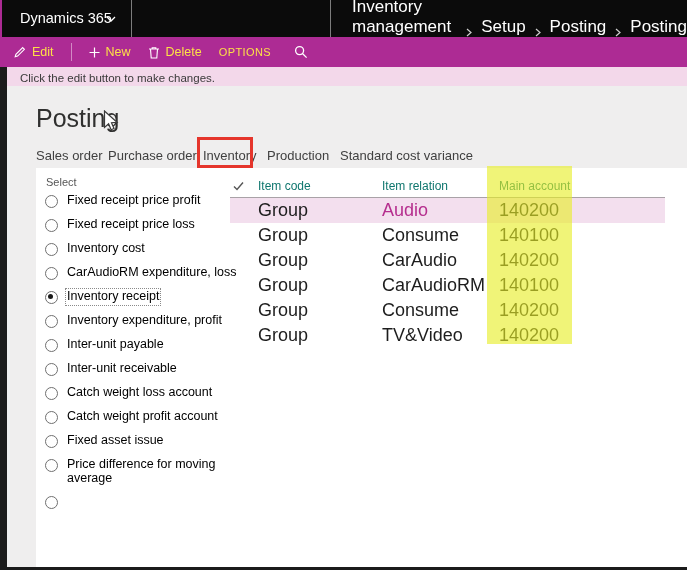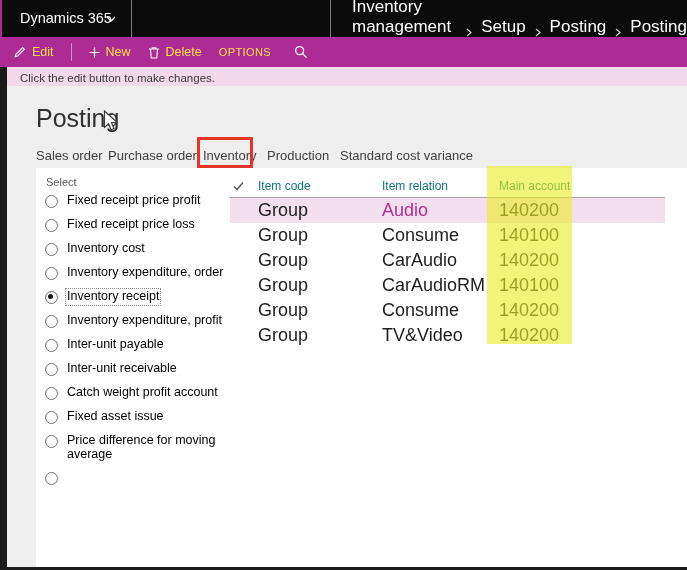--- a/index.html
+++ b/index.html
@@ -173,37 +173,41 @@
       <div class="radio-item">
         <span class="radio-circle"></span>
         <span class="radio-label">Fixed receipt price loss</span>
       </div>
       <div class="radio-item">
         <span class="radio-circle"></span>
         <span class="radio-label">Inventory cost</span>
       </div>
       <div class="radio-item">
         <span class="radio-circle"></span>
-        <span class="radio-label">Inventory expenditure, order</span>
+        <span class="radio-label">CarAudioRM expenditure, loss</span>
       </div>
       <div class="radio-item selected">
         <span class="radio-circle"></span>
         <span class="radio-label">Inventory receipt</span>
       </div>
       <div class="radio-item">
         <span class="radio-circle"></span>
         <span class="radio-label">Inventory expenditure, profit</span>
       </div>
       <div class="radio-item">
         <span class="radio-circle"></span>
         <span class="radio-label">Inter-unit payable</span>
       </div>
       <div class="radio-item">
         <span class="radio-circle"></span>
         <span class="radio-label">Inter-unit receivable</span>
+      </div>
+      <div class="radio-item">
+        <span class="radio-circle"></span>
+        <span class="radio-label">Catch weight loss account</span>
       </div>
       <div class="radio-item">
         <span class="radio-circle"></span>
         <span class="radio-label">Catch weight profit account</span>
       </div>
       <div class="radio-item">
         <span class="radio-circle"></span>
         <span class="radio-label">Fixed asset issue</span>
       </div>
       <div class="radio-item">

